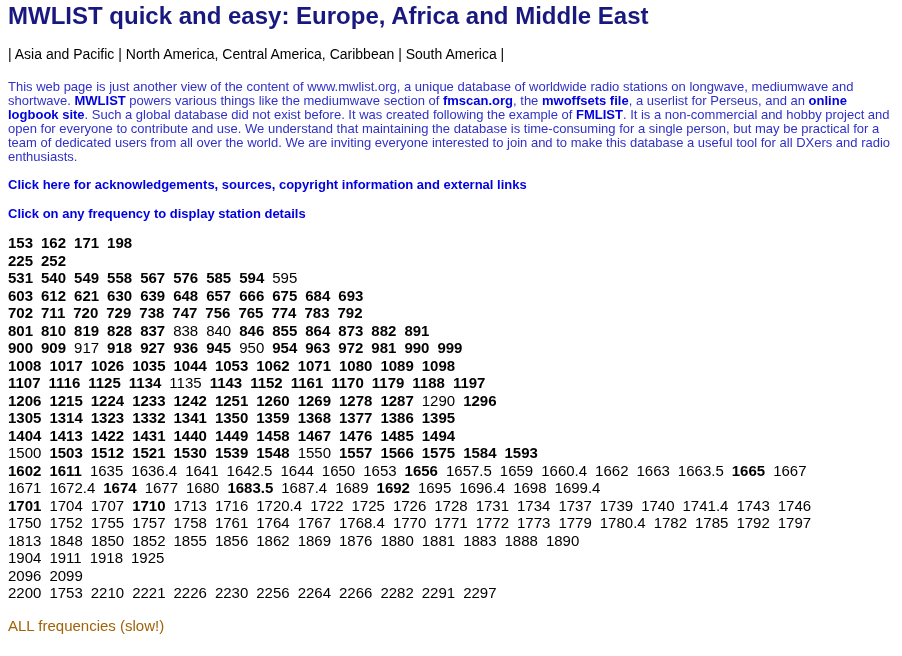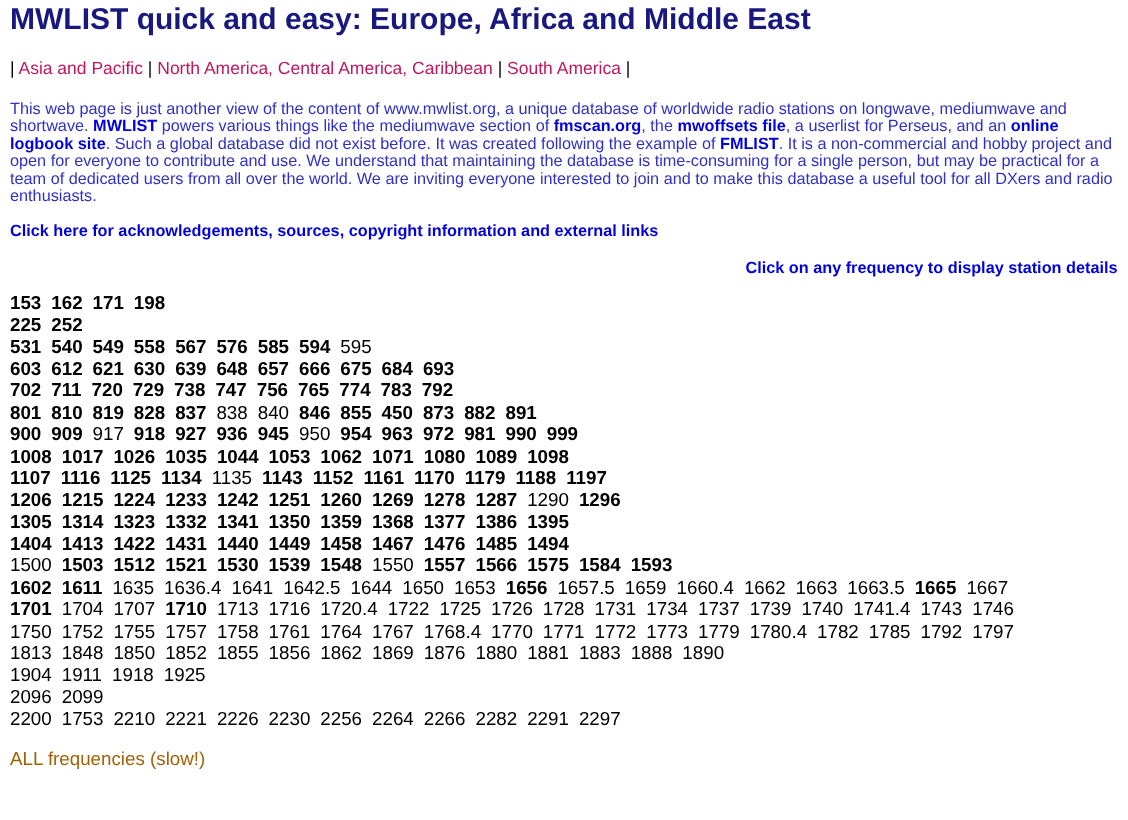--- a/index.html
+++ b/index.html
@@ -22,21 +22,21 @@
     color: #18187E;
     margin: 2px 0 16px 0;
     letter-spacing: 0px;
   }
   .region-nav {
     font-size: 14px;
     color: #000000;
     margin: 0 0 18px 0;
   }
   .region-link {
-    color: #be185d;
+    color: #000000;
     text-decoration: none;
     cursor: pointer;
   }
   .intro {
     font-size: 13px;
     line-height: 14px;
     color: #3030C8;
     margin: 0 0 13px 0;
   }
   .intro-link {
@@ -53,21 +53,20 @@
     color: #0000E0;
     font-weight: bold;
     text-decoration: none;
     cursor: pointer;
   }
   .instruction {
     font-size: 13px;
     font-weight: bold;
     color: #0000E0;
     margin: 0 0 13px 0;
-    text-align: right;
   }
   .freq-table {
     margin: 0;
   }
   .freq-row {
     font-size: 15px;
     line-height: 17.5px;
     white-space: nowrap;
   }
   .freq {
@@ -104,29 +103,30 @@
 <p class="ack-line"><a class="ack-link">Click here for acknowledgements, sources, copyright information and external links</a></p>
 
 <p class="instruction">Click on any frequency to display station details</p>
 
 <div class="freq-table">
     <div class="freq-row"><a class="freq bold">153</a><a class="freq bold">162</a><a class="freq bold">171</a><a class="freq bold">198</a></div>
     <div class="freq-row"><a class="freq bold">225</a><a class="freq bold">252</a></div>
     <div class="freq-row"><a class="freq bold">531</a><a class="freq bold">540</a><a class="freq bold">549</a><a class="freq bold">558</a><a class="freq bold">567</a><a class="freq bold">576</a><a class="freq bold">585</a><a class="freq bold">594</a><a class="freq">595</a></div>
     <div class="freq-row"><a class="freq bold">603</a><a class="freq bold">612</a><a class="freq bold">621</a><a class="freq bold">630</a><a class="freq bold">639</a><a class="freq bold">648</a><a class="freq bold">657</a><a class="freq bold">666</a><a class="freq bold">675</a><a class="freq bold">684</a><a class="freq bold">693</a></div>
     <div class="freq-row"><a class="freq bold">702</a><a class="freq bold">711</a><a class="freq bold">720</a><a class="freq bold">729</a><a class="freq bold">738</a><a class="freq bold">747</a><a class="freq bold">756</a><a class="freq bold">765</a><a class="freq bold">774</a><a class="freq bold">783</a><a class="freq bold">792</a></div>
-    <div class="freq-row"><a class="freq bold">801</a><a class="freq bold">810</a><a class="freq bold">819</a><a class="freq bold">828</a><a class="freq bold">837</a><a class="freq">838</a><a class="freq">840</a><a class="freq bold">846</a><a class="freq bold">855</a><a class="freq bold">450</a><a class="freq bold">873</a><a class="freq bold">882</a><a class="freq bold">891</a></div>
+    <div class="freq-row"><a class="freq bold">801</a><a class="freq bold">810</a><a class="freq bold">819</a><a class="freq bold">828</a><a class="freq bold">837</a><a class="freq">838</a><a class="freq">840</a><a class="freq bold">846</a><a class="freq bold">855</a><a class="freq bold">864</a><a class="freq bold">873</a><a class="freq bold">882</a><a class="freq bold">891</a></div>
     <div class="freq-row"><a class="freq bold">900</a><a class="freq bold">909</a><a class="freq">917</a><a class="freq bold">918</a><a class="freq bold">927</a><a class="freq bold">936</a><a class="freq bold">945</a><a class="freq">950</a><a class="freq bold">954</a><a class="freq bold">963</a><a class="freq bold">972</a><a class="freq bold">981</a><a class="freq bold">990</a><a class="freq bold">999</a></div>
     <div class="freq-row"><a class="freq bold">1008</a><a class="freq bold">1017</a><a class="freq bold">1026</a><a class="freq bold">1035</a><a class="freq bold">1044</a><a class="freq bold">1053</a><a class="freq bold">1062</a><a class="freq bold">1071</a><a class="freq bold">1080</a><a class="freq bold">1089</a><a class="freq bold">1098</a></div>
     <div class="freq-row"><a class="freq bold">1107</a><a class="freq bold">1116</a><a class="freq bold">1125</a><a class="freq bold">1134</a><a class="freq">1135</a><a class="freq bold">1143</a><a class="freq bold">1152</a><a class="freq bold">1161</a><a class="freq bold">1170</a><a class="freq bold">1179</a><a class="freq bold">1188</a><a class="freq bold">1197</a></div>
     <div class="freq-row"><a class="freq bold">1206</a><a class="freq bold">1215</a><a class="freq bold">1224</a><a class="freq bold">1233</a><a class="freq bold">1242</a><a class="freq bold">1251</a><a class="freq bold">1260</a><a class="freq bold">1269</a><a class="freq bold">1278</a><a class="freq bold">1287</a><a class="freq">1290</a><a class="freq bold">1296</a></div>
     <div class="freq-row"><a class="freq bold">1305</a><a class="freq bold">1314</a><a class="freq bold">1323</a><a class="freq bold">1332</a><a class="freq bold">1341</a><a class="freq bold">1350</a><a class="freq bold">1359</a><a class="freq bold">1368</a><a class="freq bold">1377</a><a class="freq bold">1386</a><a class="freq bold">1395</a></div>
     <div class="freq-row"><a class="freq bold">1404</a><a class="freq bold">1413</a><a class="freq bold">1422</a><a class="freq bold">1431</a><a class="freq bold">1440</a><a class="freq bold">1449</a><a class="freq bold">1458</a><a class="freq bold">1467</a><a class="freq bold">1476</a><a class="freq bold">1485</a><a class="freq bold">1494</a></div>
     <div class="freq-row"><a class="freq">1500</a><a class="freq bold">1503</a><a class="freq bold">1512</a><a class="freq bold">1521</a><a class="freq bold">1530</a><a class="freq bold">1539</a><a class="freq bold">1548</a><a class="freq">1550</a><a class="freq bold">1557</a><a class="freq bold">1566</a><a class="freq bold">1575</a><a class="freq bold">1584</a><a class="freq bold">1593</a></div>
     <div class="freq-row"><a class="freq bold">1602</a><a class="freq bold">1611</a><a class="freq">1635</a><a class="freq">1636.4</a><a class="freq">1641</a><a class="freq">1642.5</a><a class="freq">1644</a><a class="freq">1650</a><a class="freq">1653</a><a class="freq bold">1656</a><a class="freq">1657.5</a><a class="freq">1659</a><a class="freq">1660.4</a><a class="freq">1662</a><a class="freq">1663</a><a class="freq">1663.5</a><a class="freq bold">1665</a><a class="freq">1667</a></div>
+    <div class="freq-row"><a class="freq">1671</a><a class="freq">1672.4</a><a class="freq bold">1674</a><a class="freq">1677</a><a class="freq">1680</a><a class="freq bold">1683.5</a><a class="freq">1687.4</a><a class="freq">1689</a><a class="freq bold">1692</a><a class="freq">1695</a><a class="freq">1696.4</a><a class="freq">1698</a><a class="freq">1699.4</a></div>
     <div class="freq-row"><a class="freq bold">1701</a><a class="freq">1704</a><a class="freq">1707</a><a class="freq bold">1710</a><a class="freq">1713</a><a class="freq">1716</a><a class="freq">1720.4</a><a class="freq">1722</a><a class="freq">1725</a><a class="freq">1726</a><a class="freq">1728</a><a class="freq">1731</a><a class="freq">1734</a><a class="freq">1737</a><a class="freq">1739</a><a class="freq">1740</a><a class="freq">1741.4</a><a class="freq">1743</a><a class="freq">1746</a></div>
     <div class="freq-row"><a class="freq">1750</a><a class="freq">1752</a><a class="freq">1755</a><a class="freq">1757</a><a class="freq">1758</a><a class="freq">1761</a><a class="freq">1764</a><a class="freq">1767</a><a class="freq">1768.4</a><a class="freq">1770</a><a class="freq">1771</a><a class="freq">1772</a><a class="freq">1773</a><a class="freq">1779</a><a class="freq">1780.4</a><a class="freq">1782</a><a class="freq">1785</a><a class="freq">1792</a><a class="freq">1797</a></div>
     <div class="freq-row"><a class="freq">1813</a><a class="freq">1848</a><a class="freq">1850</a><a class="freq">1852</a><a class="freq">1855</a><a class="freq">1856</a><a class="freq">1862</a><a class="freq">1869</a><a class="freq">1876</a><a class="freq">1880</a><a class="freq">1881</a><a class="freq">1883</a><a class="freq">1888</a><a class="freq">1890</a></div>
     <div class="freq-row"><a class="freq">1904</a><a class="freq">1911</a><a class="freq">1918</a><a class="freq">1925</a></div>
     <div class="freq-row"><a class="freq">2096</a><a class="freq">2099</a></div>
     <div class="freq-row"><a class="freq">2200</a><a class="freq">1753</a><a class="freq">2210</a><a class="freq">2221</a><a class="freq">2226</a><a class="freq">2230</a><a class="freq">2256</a><a class="freq">2264</a><a class="freq">2266</a><a class="freq">2282</a><a class="freq">2291</a><a class="freq">2297</a></div>
   </div>
 
 <a class="all-freq">ALL frequencies (slow!)</a>
 

